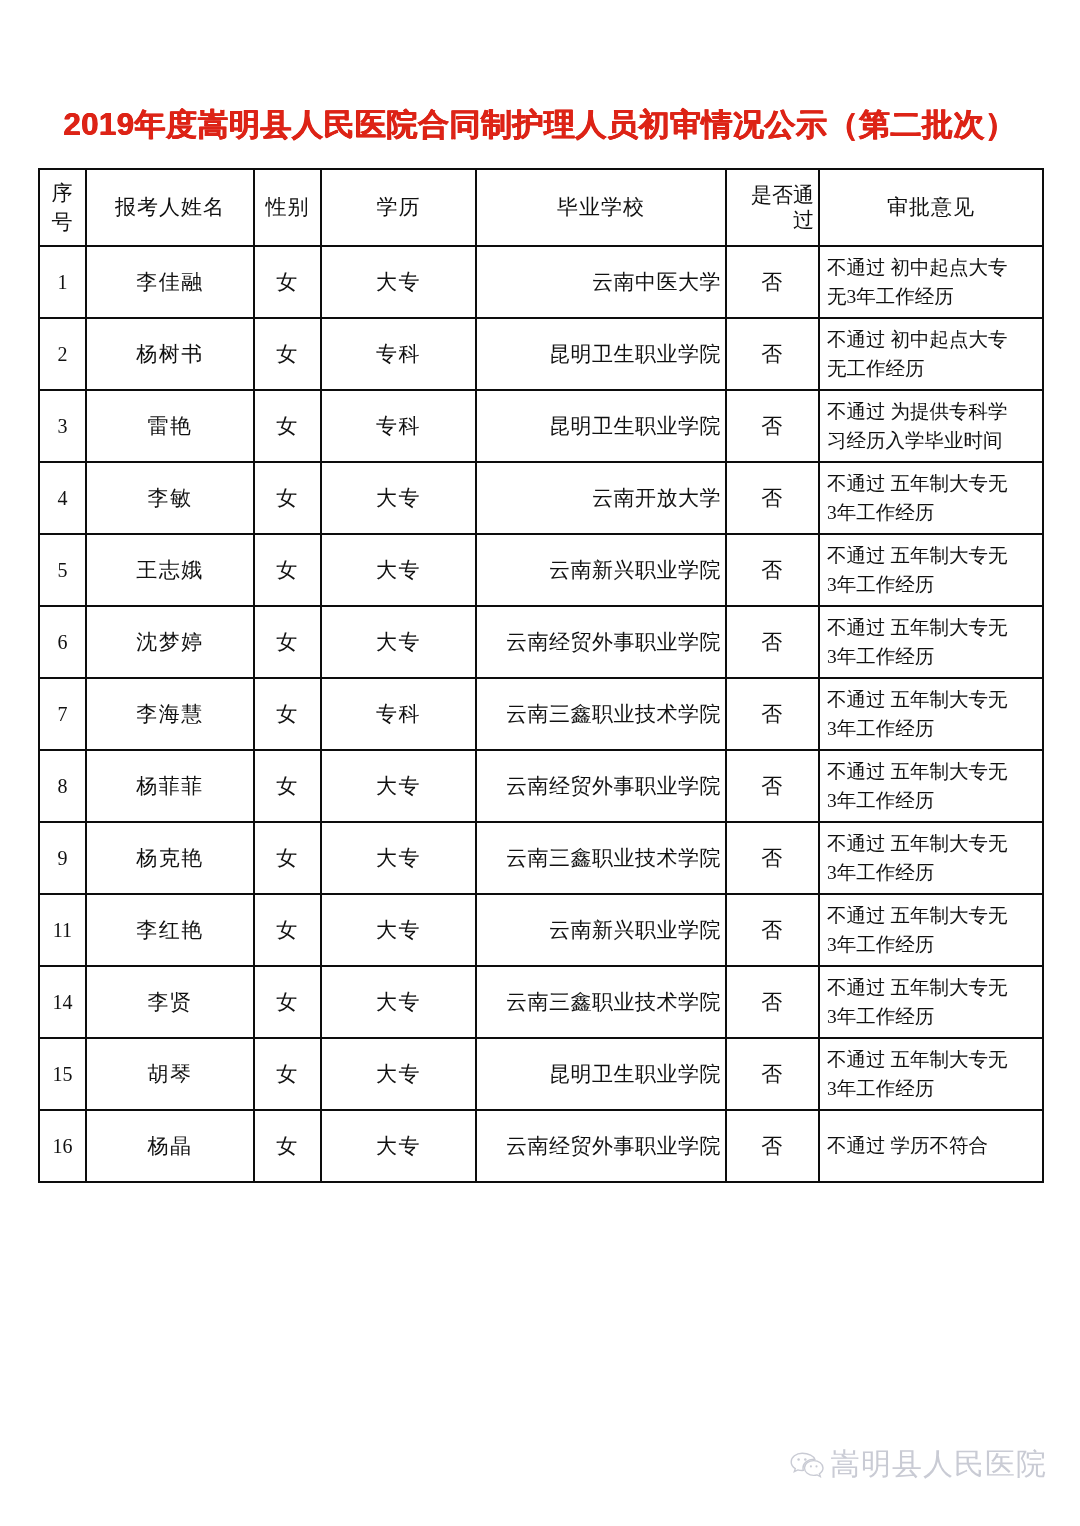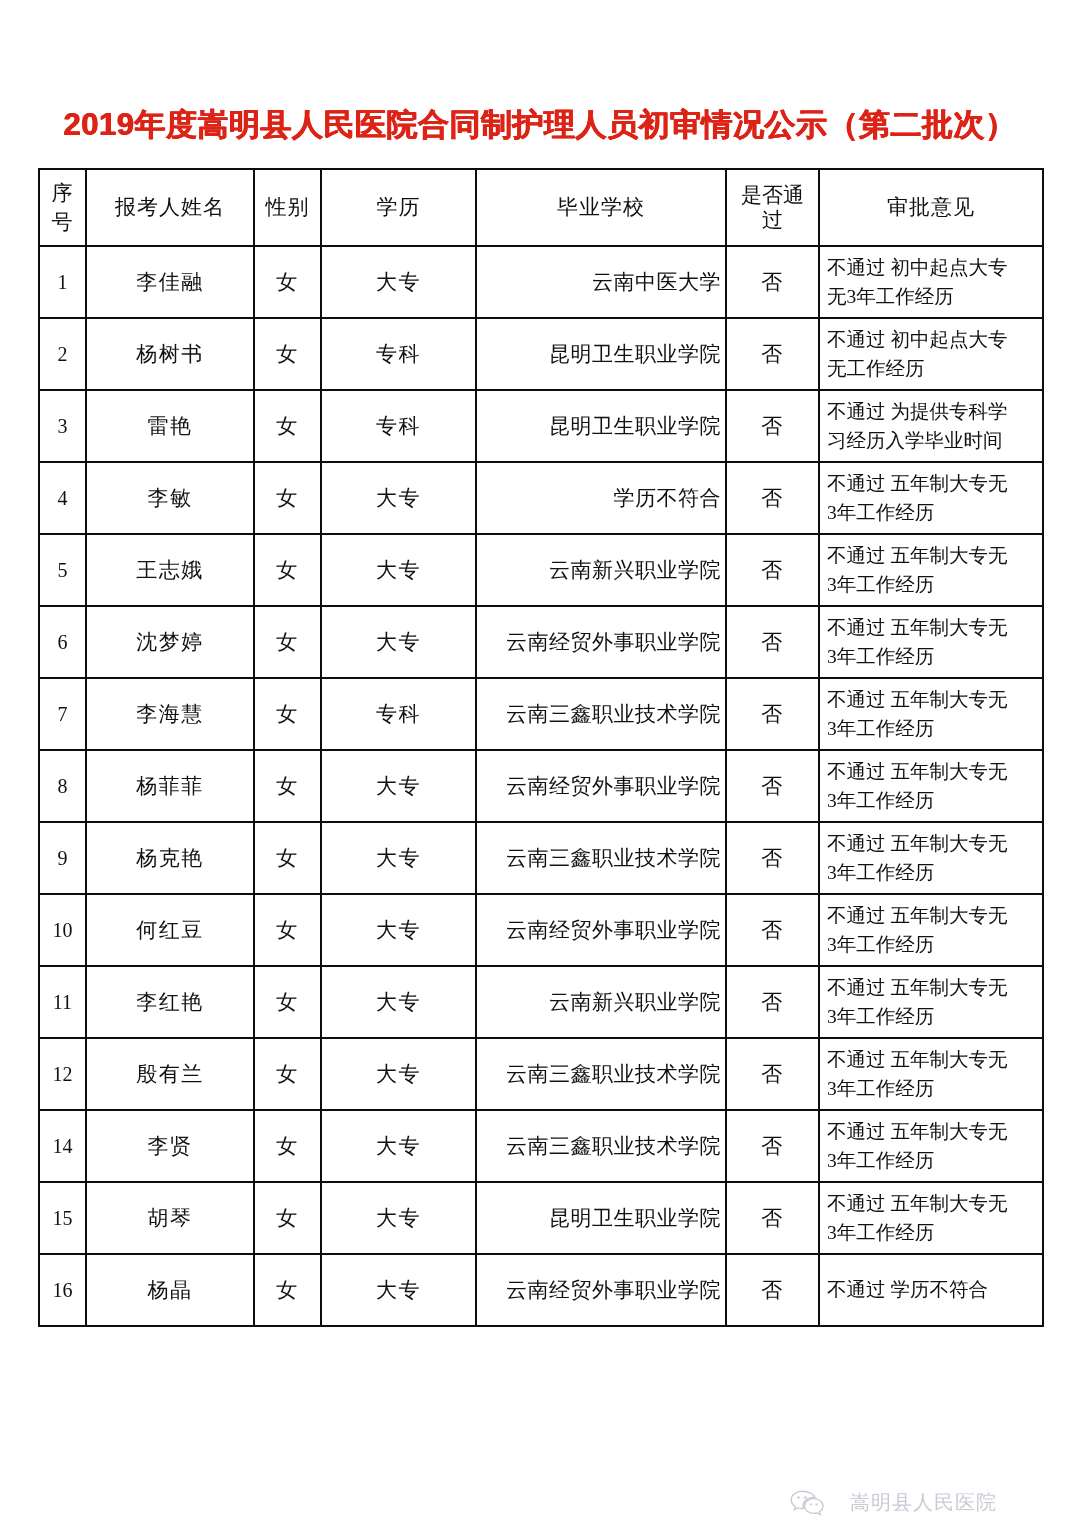--- a/index.html
+++ b/index.html
@@ -78,20 +78,21 @@
   col.c-note   { width: 224px; }
 
   thead th {
     height: 75px;
     font-size: 22px;
     letter-spacing: 1px;
   }
   thead th.hdr-pass {
     line-height: 1.15;
     letter-spacing: 0px;
+    text-align: right;
   }
 
   tbody tr {
     height: 72px;
   }
   tbody td.cell-idx {
     font-size: 20px;
     font-family: "Liberation Serif", "DejaVu Serif", serif;
   }
   tbody td.cell-name,
@@ -112,27 +113,27 @@
     font-size: 19.5px;
     line-height: 1.5;
     letter-spacing: 0px;
     white-space: pre-line;
   }
 
   
   .footer-brand {
     position: absolute;
     left: 790px;
-    top: 1489px;
+    top: 1444px;
     display: flex;
     align-items: center;
-    gap: 26px;
+    gap: 6px;
     color: #c9cbd4;
     font-family: "Liberation Sans", "DejaVu Sans", sans-serif;
-    font-size: 20px;
+    font-size: 30px;
     letter-spacing: 1px;
     white-space: nowrap;
   }
   .wechat-icon {
     width: 34px;
     height: 26px;
     position: relative;
     flex: 0 0 auto;
   }
   .wechat-icon svg { display: block; }
@@ -196,21 +197,21 @@
             <td class="cell-school">昆明卫生职业学院</td>
             <td class="cell-pass">否</td>
             <td class="cell-note">不通过  为提供专科学
 习经历入学毕业时间</td>
           </tr>
           <tr>
             <td class="cell-idx">4</td>
             <td class="cell-name">李敏</td>
             <td class="cell-sex">女</td>
             <td class="cell-edu">大专</td>
-            <td class="cell-school">学历不符合</td>
+            <td class="cell-school">云南开放大学</td>
             <td class="cell-pass">否</td>
             <td class="cell-note">不通过  五年制大专无
 3年工作经历</td>
           </tr>
           <tr>
             <td class="cell-idx">5</td>
             <td class="cell-name">王志娥</td>
             <td class="cell-sex">女</td>
             <td class="cell-edu">大专</td>
             <td class="cell-school">云南新兴职业学院</td>
@@ -252,45 +253,25 @@
             <td class="cell-idx">9</td>
             <td class="cell-name">杨克艳</td>
             <td class="cell-sex">女</td>
             <td class="cell-edu">大专</td>
             <td class="cell-school">云南三鑫职业技术学院</td>
             <td class="cell-pass">否</td>
             <td class="cell-note">不通过  五年制大专无
 3年工作经历</td>
           </tr>
           <tr>
-            <td class="cell-idx">10</td>
-            <td class="cell-name">何红豆</td>
-            <td class="cell-sex">女</td>
-            <td class="cell-edu">大专</td>
-            <td class="cell-school">云南经贸外事职业学院</td>
-            <td class="cell-pass">否</td>
-            <td class="cell-note">不通过  五年制大专无
-3年工作经历</td>
-          </tr>
-          <tr>
             <td class="cell-idx">11</td>
             <td class="cell-name">李红艳</td>
             <td class="cell-sex">女</td>
             <td class="cell-edu">大专</td>
             <td class="cell-school">云南新兴职业学院</td>
-            <td class="cell-pass">否</td>
-            <td class="cell-note">不通过  五年制大专无
-3年工作经历</td>
-          </tr>
-          <tr>
-            <td class="cell-idx">12</td>
-            <td class="cell-name">殷有兰</td>
-            <td class="cell-sex">女</td>
-            <td class="cell-edu">大专</td>
-            <td class="cell-school">云南三鑫职业技术学院</td>
             <td class="cell-pass">否</td>
             <td class="cell-note">不通过  五年制大专无
 3年工作经历</td>
           </tr>
           <tr>
             <td class="cell-idx">14</td>
             <td class="cell-name">李贤</td>
             <td class="cell-sex">女</td>
             <td class="cell-edu">大专</td>
             <td class="cell-school">云南三鑫职业技术学院</td>

